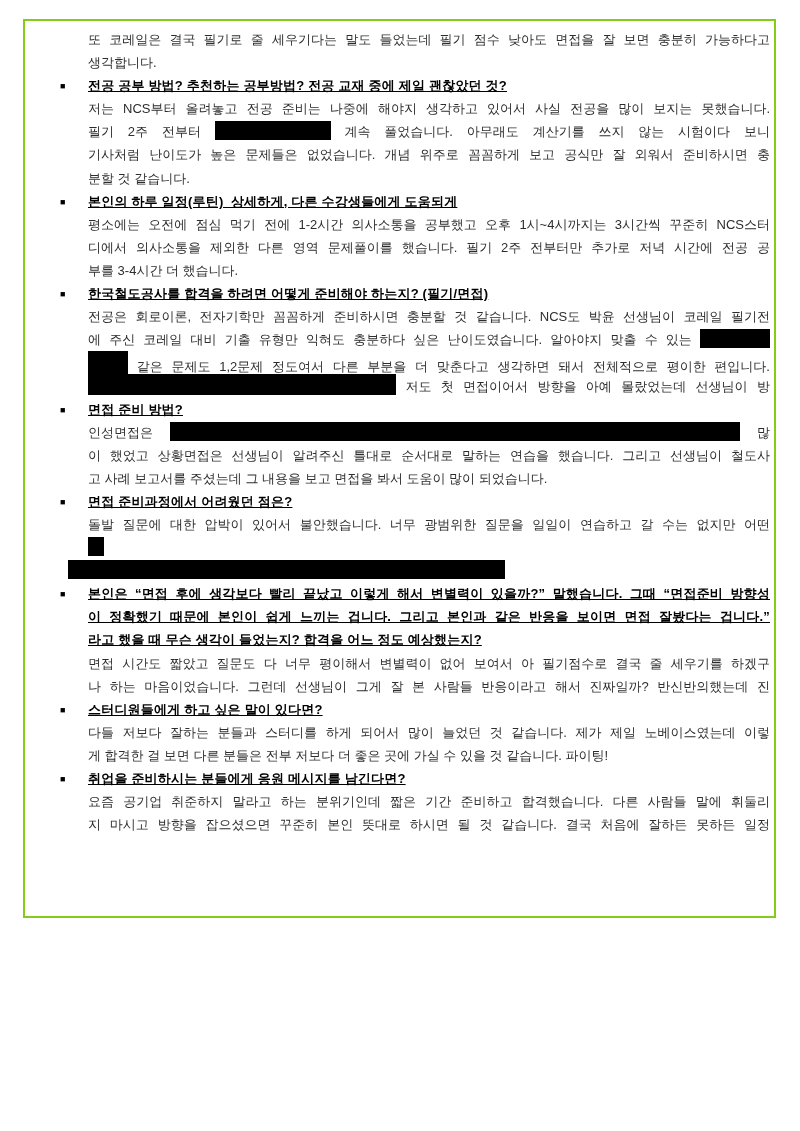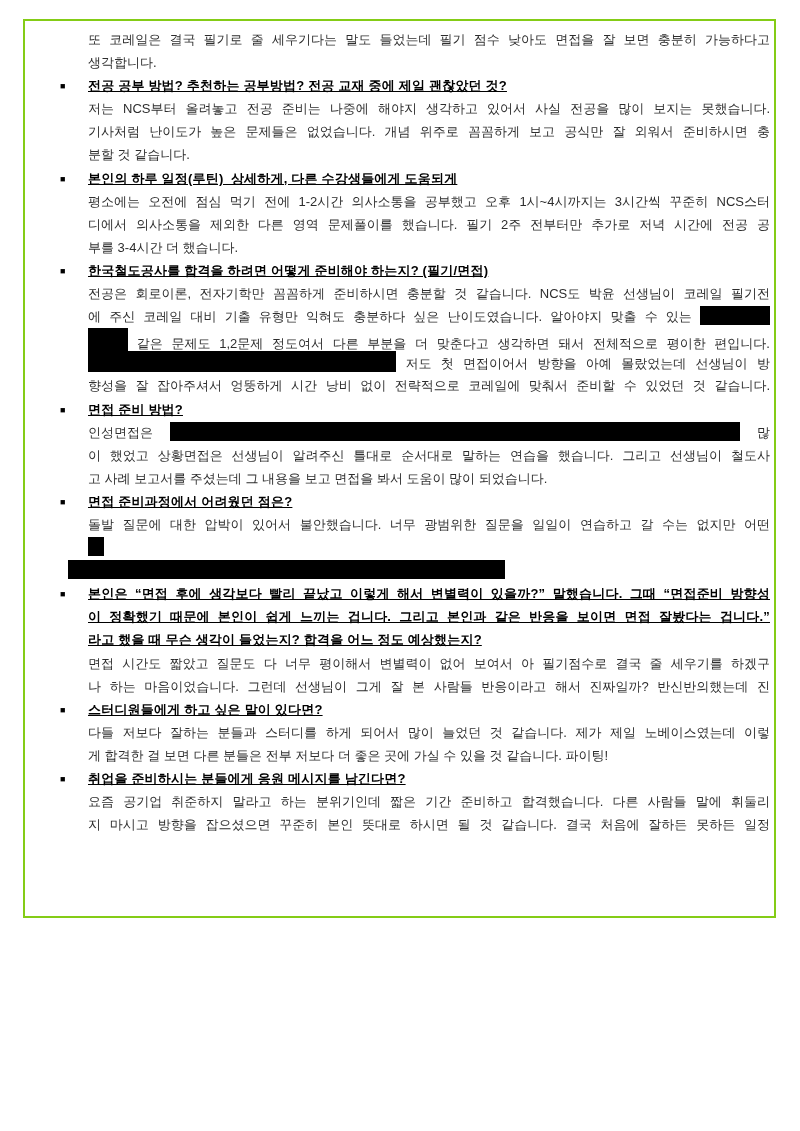--- a/index.html
+++ b/index.html
@@ -60,32 +60,32 @@
 </head>
 <body>
 
 <div class="page">
   <div class="frame">
     <div class="content">
         <div class="ln j"><span>또 코레일은 결국 필기로 줄 세우기다는 말도 들었는데 필기 점수 낮아도 면접을 잘 보면 충분히 가능하다고</span></div>
         <div class="ln"><span>생각합니다.</span></div>
         <div class="ln b"><span class="bu">■</span><span>전공 공부 방법? 추천하는 공부방법? 전공 교재 중에 제일 괜찮았던 것?</span></div>
         <div class="ln j"><span>저는 NCS부터 올려놓고 전공 준비는 나중에 해야지 생각하고 있어서 사실 전공을 많이 보지는 못했습니다.</span></div>
+        <div class="ln j"><span>필기 2주 전부터</span> <span class="rd" style="width: 116px;"></span> <span>계속 풀었습니다. 아무래도 계산기를 쓰지 않는 시험이다 보니</span></div>
         <div class="ln j"><span>기사처럼 난이도가 높은 문제들은 없었습니다. 개념 위주로 꼼꼼하게 보고 공식만 잘 외워서 준비하시면 충</span></div>
         <div class="ln"><span>분할 것 같습니다.</span></div>
         <div class="ln b"><span class="bu">■</span><span>본인의 하루 일정(루틴)_상세하게, 다른 수강생들에게 도움되게</span></div>
         <div class="ln j"><span>평소에는 오전에 점심 먹기 전에 1-2시간 의사소통을 공부했고 오후 1시~4시까지는 3시간씩 꾸준히 NCS스터</span></div>
         <div class="ln j"><span>디에서 의사소통을 제외한 다른 영역 문제풀이를 했습니다. 필기 2주 전부터만 추가로 저녁 시간에 전공 공</span></div>
         <div class="ln"><span>부를 3-4시간 더 했습니다.</span></div>
         <div class="ln b"><span class="bu">■</span><span>한국철도공사를 합격을 하려면 어떻게 준비해야 하는지? (필기/면접)</span></div>
         <div class="ln j"><span>전공은 회로이론, 전자기학만 꼼꼼하게 준비하시면 충분할 것 같습니다. NCS도 박윤 선생님이 코레일 필기전</span></div>
         <div class="ln j"><span>에 주신 코레일 대비 기출 유형만 익혀도 충분하다 싶은 난이도였습니다. 알아야지 맞출 수 있는</span> <span class="rd" style="width: 70px;"></span></div>
         <div class="ln j"><span class="rd" style="width: 40px; height: 24px;"></span> <span>같은 문제도 1,2문제 정도여서 다른 부분을 더 맞춘다고 생각하면 돼서 전체적으로 평이한 편입니다.</span></div>
         <div class="ln j"><span class="rd" style="width: 308px; height: 21px;"></span> <span>저도 첫 면접이어서 방향을 아예 몰랐었는데 선생님이 방</span></div>
-        <div class="ln j"><span>향성을 잘 잡아주셔서 엉뚱하게 시간 낭비 없이 전략적으로 코레일에 맞춰서 준비할 수 있었던 것 같습니다.</span></div>
         <div class="ln b"><span class="bu">■</span><span>면접 준비 방법?</span></div>
         <div class="ln j"><span>인성면접은</span> <span class="rd" style="width: 570px;"></span> <span>많</span></div>
         <div class="ln j"><span>이 했었고 상황면접은 선생님이 알려주신 틀대로 순서대로 말하는 연습을 했습니다. 그리고 선생님이 철도사</span></div>
         <div class="ln"><span>고 사례 보고서를 주셨는데 그 내용을 보고 면접을 봐서 도움이 많이 되었습니다.</span></div>
         <div class="ln b"><span class="bu">■</span><span>면접 준비과정에서 어려웠던 점은?</span></div>
         <div class="ln j"><span>돌발 질문에 대한 압박이 있어서 불안했습니다. 너무 광범위한 질문을 일일이 연습하고 갈 수는 없지만 어떤</span></div>
         <div class="ln j"> <span class="rd" style="width: 16px; margin-right: -14px;"></span></div>
         <div class="ln"><span class="rd" style="width: 437px; margin-left: -20px;"></span></div>
         <div class="ln b j"><span class="bu">■</span><span>본인은 “면접 후에 생각보다 빨리 끝났고 이렇게 해서 변별력이 있을까?” 말했습니다. 그때 “면접준비 방향성</span></div>
         <div class="ln b j"><span>이 정확했기 때문에 본인이 쉽게 느끼는 겁니다. 그리고 본인과 같은 반응을 보이면 면접 잘봤다는 겁니다.”</span></div>

